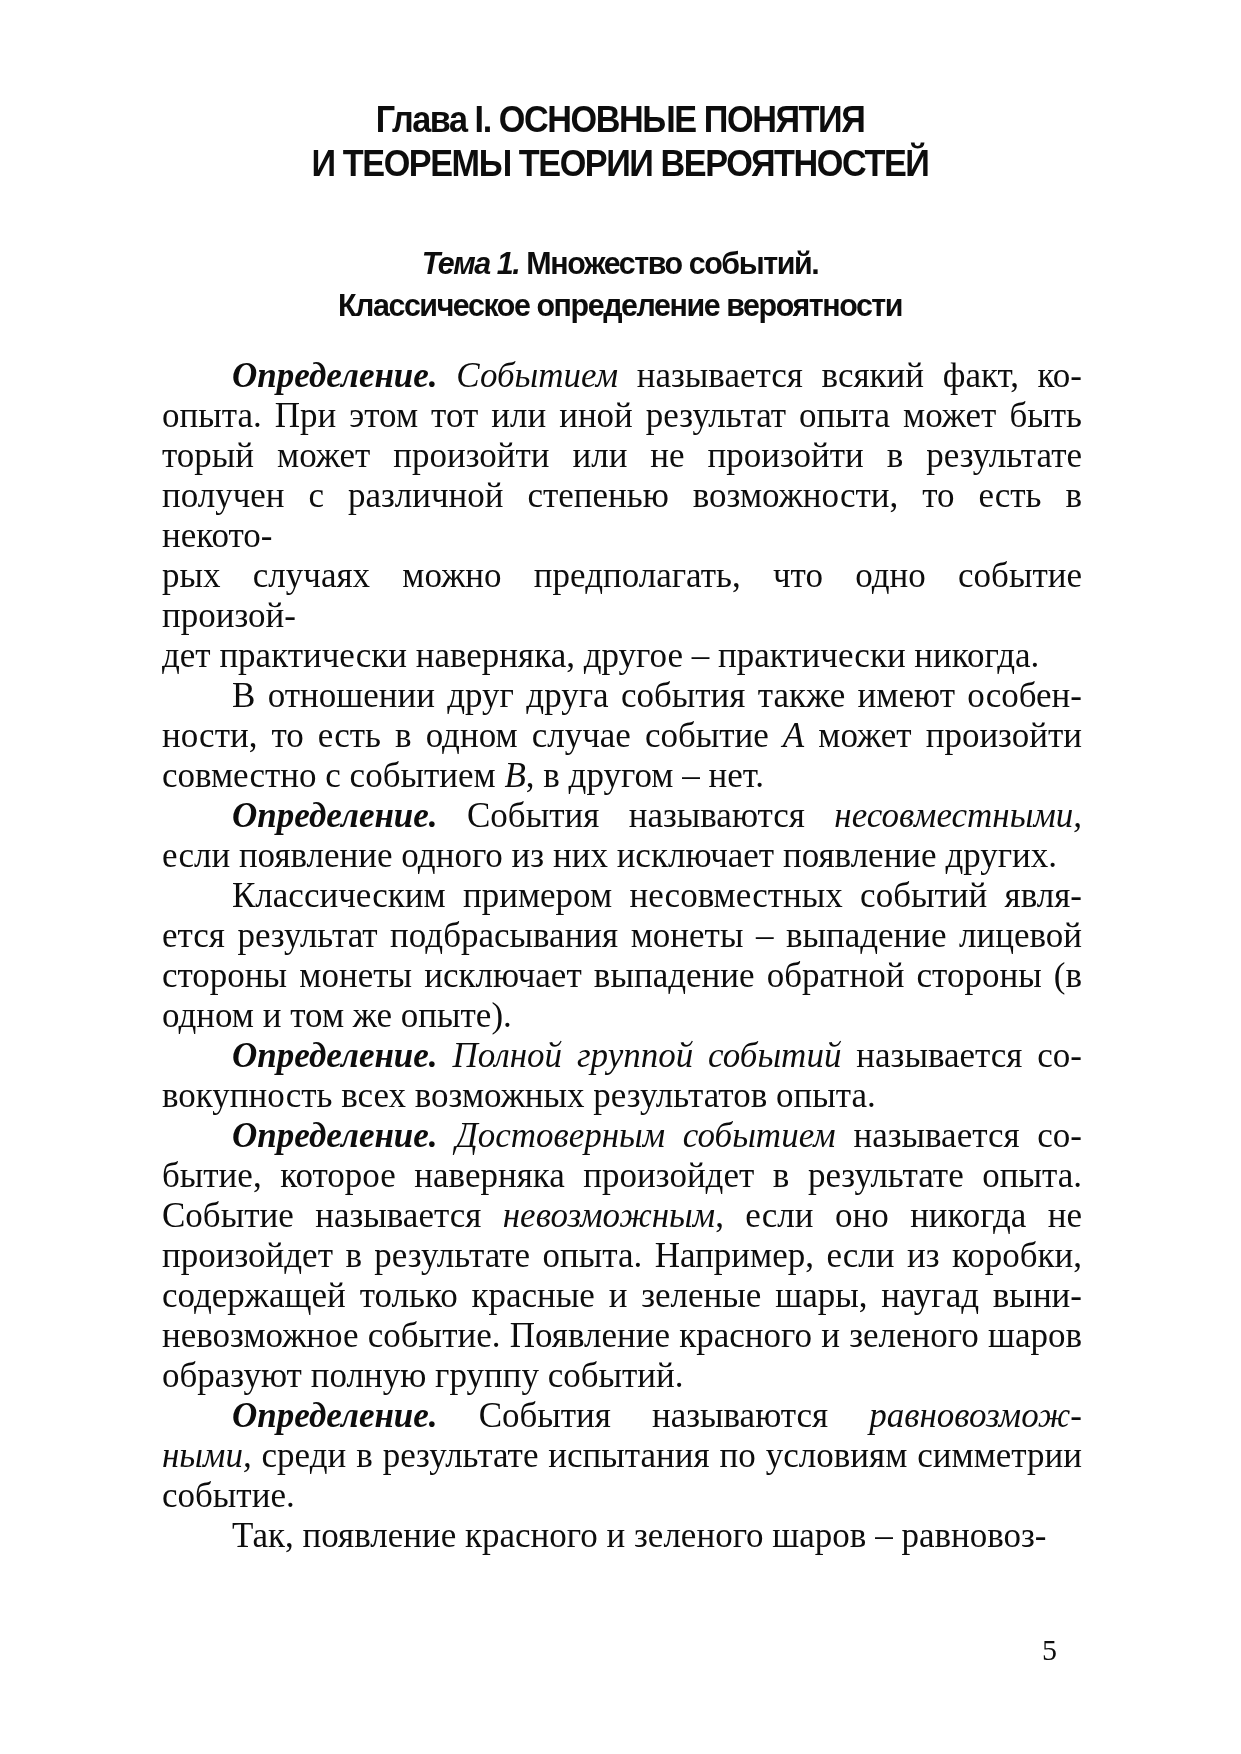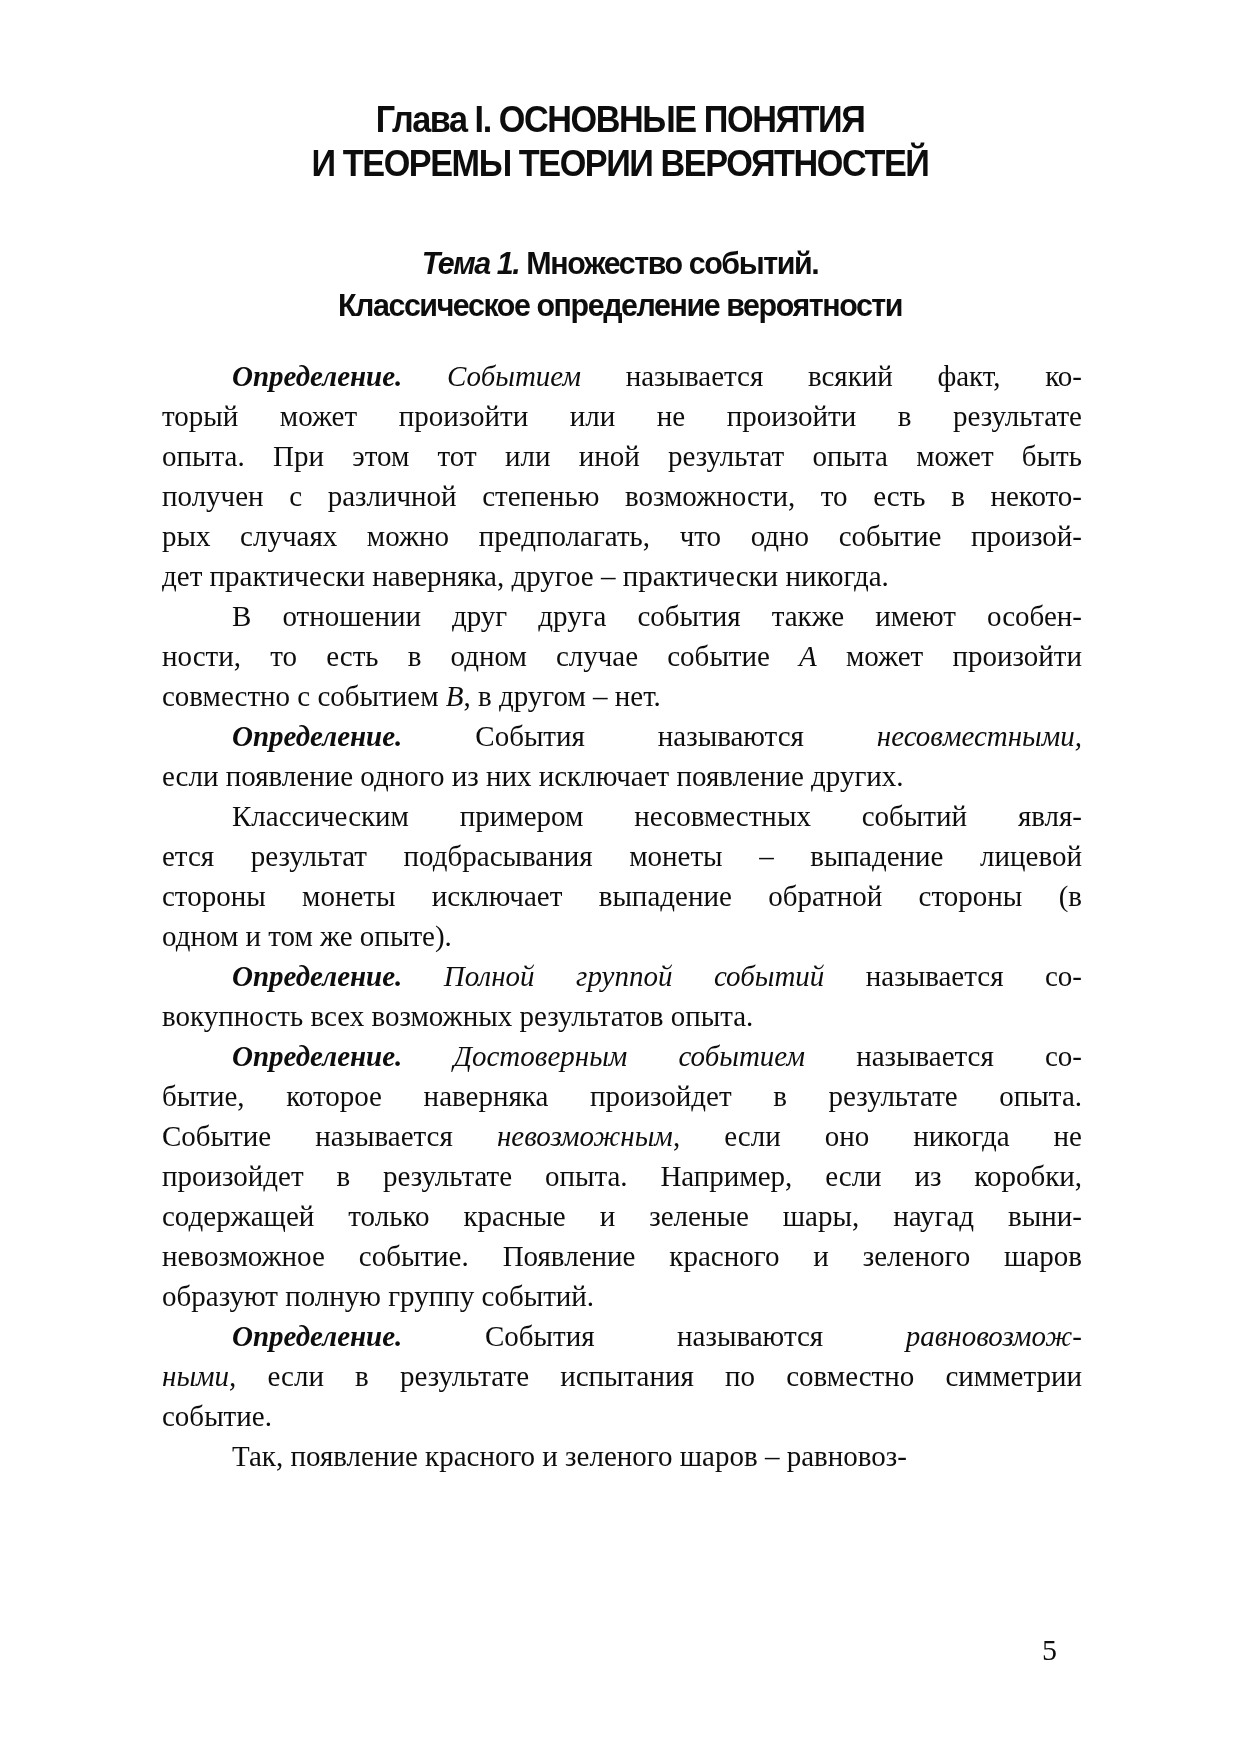--- a/index.html
+++ b/index.html
@@ -43,21 +43,21 @@
     transform-origin: center top;
   }
   .topic .lead { font-style: italic; }
   .bodytext {
     position: absolute;
     top: 356px;
     left: 162px;
     width: 920px;
   }
   .line {
-    font-size: 29px;
+    font-size: 35px;
     line-height: 40px;
     text-align: justify;
     text-align-last: left;
     white-space: normal;
   }
   .line.just { text-align-last: justify; }
   .line.indent { text-indent: 70px; }
   .s-n { font-style: normal; font-weight: normal; }
   .s-i { font-style: italic; }
   .s-bi { font-style: italic; font-weight: bold; }
@@ -81,22 +81,22 @@
     <span>И ТЕОРЕМЫ ТЕОРИИ ВЕРОЯТНОСТЕЙ</span>
   </h1>
 
   <h2 class="topic">
     <span class="lead">Тема 1.</span><span> Множество событий.</span><br>
     <span>Классическое определение вероятности</span>
   </h2>
 
   <div class="bodytext" id="bodytext">
       <div class="line indent just"><span class="s-bi">Определение.</span><span class="s-i"> Событием</span><span class="s-n"> называется всякий факт, ко-</span></div>
+      <div class="line just"><span class="s-n">опыта. При этом тот или иной результат опыта может быть</span></div>
       <div class="line just"><span class="s-n">торый может произойти или не произойти в результате</span></div>
-      <div class="line just"><span class="s-n">опыта. При этом тот или иной результат опыта может быть</span></div>
       <div class="line just"><span class="s-n">получен с различной степенью возможности, то есть в некото-</span></div>
       <div class="line just"><span class="s-n">рых случаях можно предполагать, что одно событие произой-</span></div>
       <div class="line"><span class="s-n">дет практически наверняка, другое – практически никогда.</span></div>
       <div class="line indent just"><span class="s-n">В отношении друг друга события также имеют особен-</span></div>
       <div class="line just"><span class="s-n">ности, то есть в одном случае событие </span><span class="s-i">A</span><span class="s-n"> может произойти</span></div>
       <div class="line"><span class="s-n">совместно с событием </span><span class="s-i">B</span><span class="s-n">, в другом – нет.</span></div>
       <div class="line indent just"><span class="s-bi">Определение.</span><span class="s-n"> События называются </span><span class="s-i">несовместными,</span></div>
       <div class="line"><span class="s-n">если появление одного из них исключает появление других.</span></div>
       <div class="line indent just"><span class="s-n">Классическим примером несовместных событий явля-</span></div>
       <div class="line just"><span class="s-n">ется результат подбрасывания монеты – выпадение лицевой</span></div>
@@ -105,20 +105,20 @@
       <div class="line indent just"><span class="s-bi">Определение.</span><span class="s-i"> Полной группой событий</span><span class="s-n"> называется со-</span></div>
       <div class="line"><span class="s-n">вокупность всех возможных результатов опыта.</span></div>
       <div class="line indent just"><span class="s-bi">Определение.</span><span class="s-i"> Достоверным событием</span><span class="s-n"> называется со-</span></div>
       <div class="line just"><span class="s-n">бытие, которое наверняка произойдет в результате опыта.</span></div>
       <div class="line just"><span class="s-n">Событие называется </span><span class="s-i">невозможным</span><span class="s-n">, если оно никогда не</span></div>
       <div class="line just"><span class="s-n">произойдет в результате опыта. Например, если из коробки,</span></div>
       <div class="line just"><span class="s-n">содержащей только красные и зеленые шары, наугад выни-</span></div>
       <div class="line just"><span class="s-n">невозможное событие. Появление красного и зеленого шаров</span></div>
       <div class="line"><span class="s-n">образуют полную группу событий.</span></div>
       <div class="line indent just"><span class="s-bi">Определение.</span><span class="s-n"> События называются </span><span class="s-i">равновозмож-</span></div>
-      <div class="line just"><span class="s-i">ными,</span><span class="s-n"> если в результате испытания по совместно симметрии</span></div>
+      <div class="line just"><span class="s-i">ными,</span><span class="s-n"> среди в результате испытания по условиям симметрии</span></div>
       <div class="line"><span class="s-n">событие.</span></div>
       <div class="line indent"><span class="s-n">Так, появление красного и зеленого шаров – равновоз-</span></div>
     </div>
 
   <div class="pagenum">5</div>
 
 </div>
 
 </body></html>

